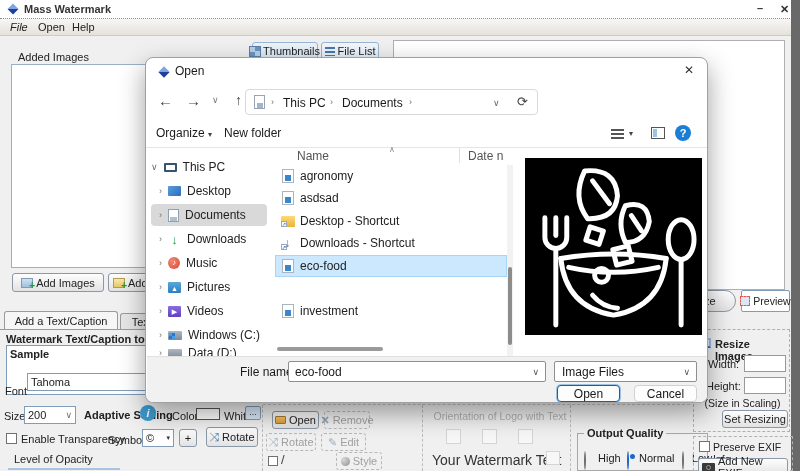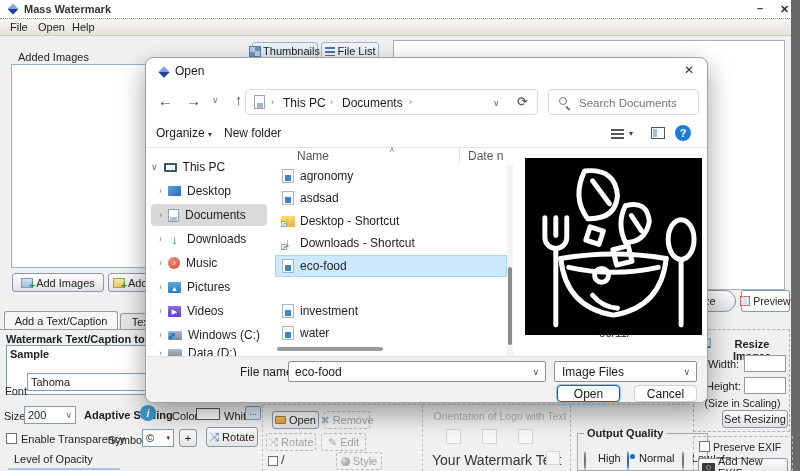--- a/index.html
+++ b/index.html
@@ -1,19 +1,19 @@
 <!DOCTYPE html>
 <html><head>
 <meta charset="utf-8">
 <style>
   html,body{margin:0;padding:0;}
   body{width:800px;height:471px;overflow:hidden;font-family:"Liberation Sans",sans-serif;background:#f0f0f0;}
   #screen{position:relative;width:800px;height:471px;background:#f0f0f0;overflow:hidden;}
   .abs{position:absolute;}
-  .t11{font-size:11px;color:#222;text-align:center;}
+  .t11{font-size:11px;color:#222;}
   .bold{font-weight:bold;}
   
   .btn{background:linear-gradient(#fefefe,#e2e2e2);border:1px solid #8a98a8;border-radius:3px;font-size:11px;color:#222;display:flex;align-items:center;justify-content:center;gap:3px;box-sizing:border-box;}
   .btn-dis{background:transparent;border:1px dashed #b8b8b8;border-radius:3px;font-size:11px;color:#9f9f9f;display:flex;align-items:center;justify-content:center;gap:3px;box-sizing:border-box;}
   .field{background:#fff;border:1px solid #7f9db9;box-sizing:border-box;font-size:11px;color:#222;display:flex;align-items:center;padding:0 3px;}
   .chk{width:11px;height:11px;background:#fff;border:1px solid #707070;box-sizing:border-box;}
   .radio{width:11px;height:11px;border:1px solid #707070;border-radius:50%;background:#fff;box-sizing:border-box;position:relative;}
   .radio.sel{border-color:#1a66cc;}
   .radio.sel::after{content:"";position:absolute;left:2px;top:2px;width:5px;height:5px;border-radius:50%;background:#1a66cc;}
   .grp{border:1px solid #a8a8a8;box-sizing:border-box;}
@@ -40,21 +40,21 @@
   <div class="abs" style="left:0;top:0;width:800px;height:19px;background:#fff;border-bottom:1px dotted #8a8a8a;box-sizing:border-box;">
     <span class="ico abs" style="left:8px;top:4px;width:10px;height:10px;background:linear-gradient(135deg,#7ea6e0 0 50%,#1f3f9e 50% 100%);transform:rotate(45deg) scale(.78);"></span>
     <span class="abs t11 bold" style="left:24px;top:3px;color:#333;">Mass Watermark</span>
     <span class="abs t11 bold" style="left:757px;top:2px;color:#333;">–</span>
     <span class="abs t11 bold" style="left:780px;top:3px;color:#333;">✕</span>
   </div>
 
   <div class="abs" style="left:791px;top:0;width:9px;height:471px;background:#696969;"></div>
 
   <div class="abs" style="left:0;top:19px;width:791px;height:17px;background:linear-gradient(#f7f6f4,#e5e2dc);border-bottom:1px solid #cfccc5;box-sizing:border-box;">
-    <span class="abs t11" style="left:10px;top:2px;">File</span>
+    <span class="abs t11" style="left:10px;top:2px;font-style:italic;">File</span>
     <span class="abs t11" style="left:38px;top:2px;">Open</span>
     <span class="abs t11" style="left:72px;top:2px;">Help</span>
   </div>
 
   <span class="abs t11" style="left:18px;top:51px;">Added Images</span>
   <div class="abs" style="left:11px;top:64px;width:376px;height:204px;background:#fff;border:1px solid #9ab0c6;box-sizing:border-box;"></div>
 
   <div class="btn abs" style="left:252px;top:42px;width:66px;height:18px;background:linear-gradient(#eef4fb,#d7e6f5);border-color:#98b6d4;">
     <span class="ico" style="width:10px;height:9px;background:conic-gradient(#6c93c0 0 25%,#b9cfe6 0 50%,#6c93c0 0 75%,#b9cfe6 0);outline:1px solid #5a7fa8;"></span>
     <span>Thumbnails</span>
@@ -218,26 +218,20 @@
         </span>
       <span class="abs chev" style="left:25px;top:7px;">›</span>
       <span class="abs" style="left:37px;top:6px;font-size:12px;color:#1a1a1a;">This PC</span>
       <span class="abs chev" style="left:84px;top:7px;">›</span>
       <span class="abs" style="left:96px;top:6px;font-size:12px;color:#1a1a1a;">Documents</span>
       <span class="abs chev" style="left:163px;top:7px;">›</span>
       <span class="abs" style="left:247px;top:8px;font-size:9px;color:#666;">∨</span>
       <span class="abs" style="left:271px;top:4px;font-size:13px;color:#444;">⟳</span>
     </div>
 
-    <div class="w11box abs" style="left:402px;top:31px;width:151px;height:26px;">
-      <span class="ico abs" style="left:10px;top:7px;width:8px;height:8px;border:1.5px solid #777;border-radius:50%;">
-          <span class="abs" style="left:7px;top:8px;width:1.5px;height:5px;background:#777;transform:rotate(-45deg);"></span>
-        </span>
-      <input style="position: absolute; left: 28px; top: 3px; width: 115px; height: 18px; border: none; outline: none; font-size: 11.5px; color: rgb(112, 112, 112); font-family: &quot;Liberation Sans&quot;, sans-serif; background: transparent;" placeholder="Search Documents">
-    </div>
 
     <span class="abs" style="left:10px;top:68px;font-size:12px;color:#1a1a1a;"><span>Organize</span> <span style="font-size:8px;color:#444;">▾</span></span>
     <span class="abs" style="left:78px;top:68px;font-size:12px;color:#1a1a1a;">New folder</span>
     <span class="ico abs" style="left:465px;top:71px;width:13px;height:10px;background:repeating-linear-gradient(#555 0 2px,transparent 2px 4px);"></span>
     <span class="abs" style="left:483px;top:71px;font-size:8px;color:#444;">▾</span>
     <span class="ico abs" style="left:505px;top:69px;width:14px;height:12px;border:1px solid #555;box-sizing:border-box;">
         <span class="abs" style="left:1px;top:1px;width:4px;height:8px;background:#9cc3e5;"></span>
       </span>
     <span class="abs" style="left:529px;top:67px;width:16px;height:16px;border-radius:50%;background:#1a7fd4;color:#fff;font-size:11px;font-weight:bold;text-align:center;line-height:16px;">?</span>
 
@@ -325,25 +319,20 @@
       <span class="datecol">22/09/</span>
     </div>
     <div class="listrow" style="top:197px;">
       <span class="fileicon" style="margin-left:5px;margin-right:6px;"></span>
       <span>eco-food</span>
       <span class="datecol">09/11/</span>
     </div>
     <div class="listrow" style="top:242px;">
       <span class="fileicon" style="margin-left:5px;margin-right:6px;"></span>
       <span>investment</span>
-      <span class="datecol">09/11/</span>
-    </div>
-    <div class="listrow" style="top:264px;">
-      <span class="fileicon" style="margin-left:5px;margin-right:6px;"></span>
-      <span>water</span>
       <span class="datecol">09/11/</span>
     </div>
 
     <div class="abs" style="left:361px;top:107px;width:6px;height:196px;background:#f2f2f2;">
       <div class="abs" style="left:1px;top:102px;width:4px;height:78px;background:#8c8c8c;border-radius:2px;"></div>
     </div>
     <div class="abs" style="left:131px;top:289px;width:106px;height:4px;background:#9a9a9a;border-radius:2px;"></div>
 
     <svg class="abs" style="left:379px;top:100px;" width="177" height="177" viewBox="0 0 178 178">
       <rect x="0" y="0" width="178" height="178" fill="#000"></rect>

